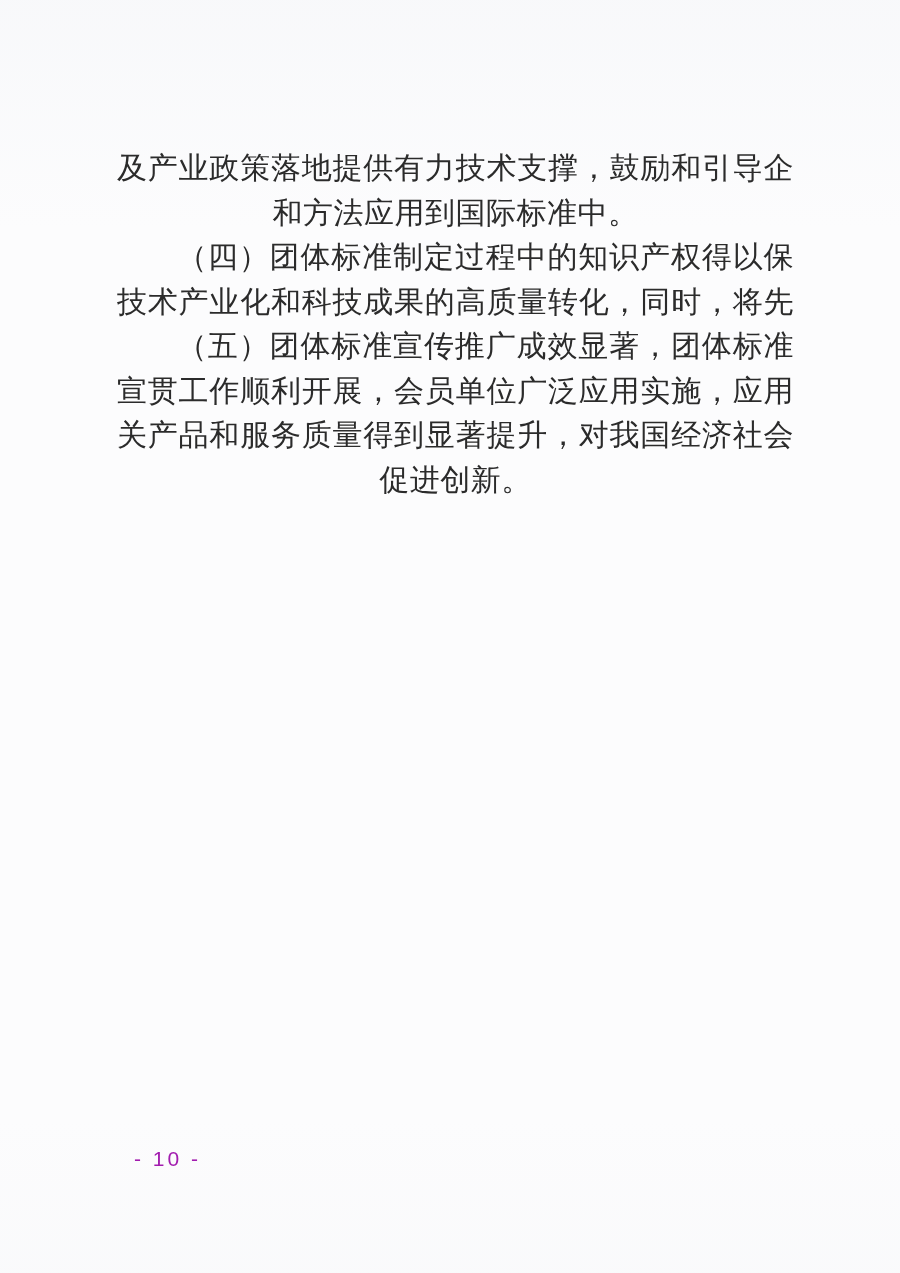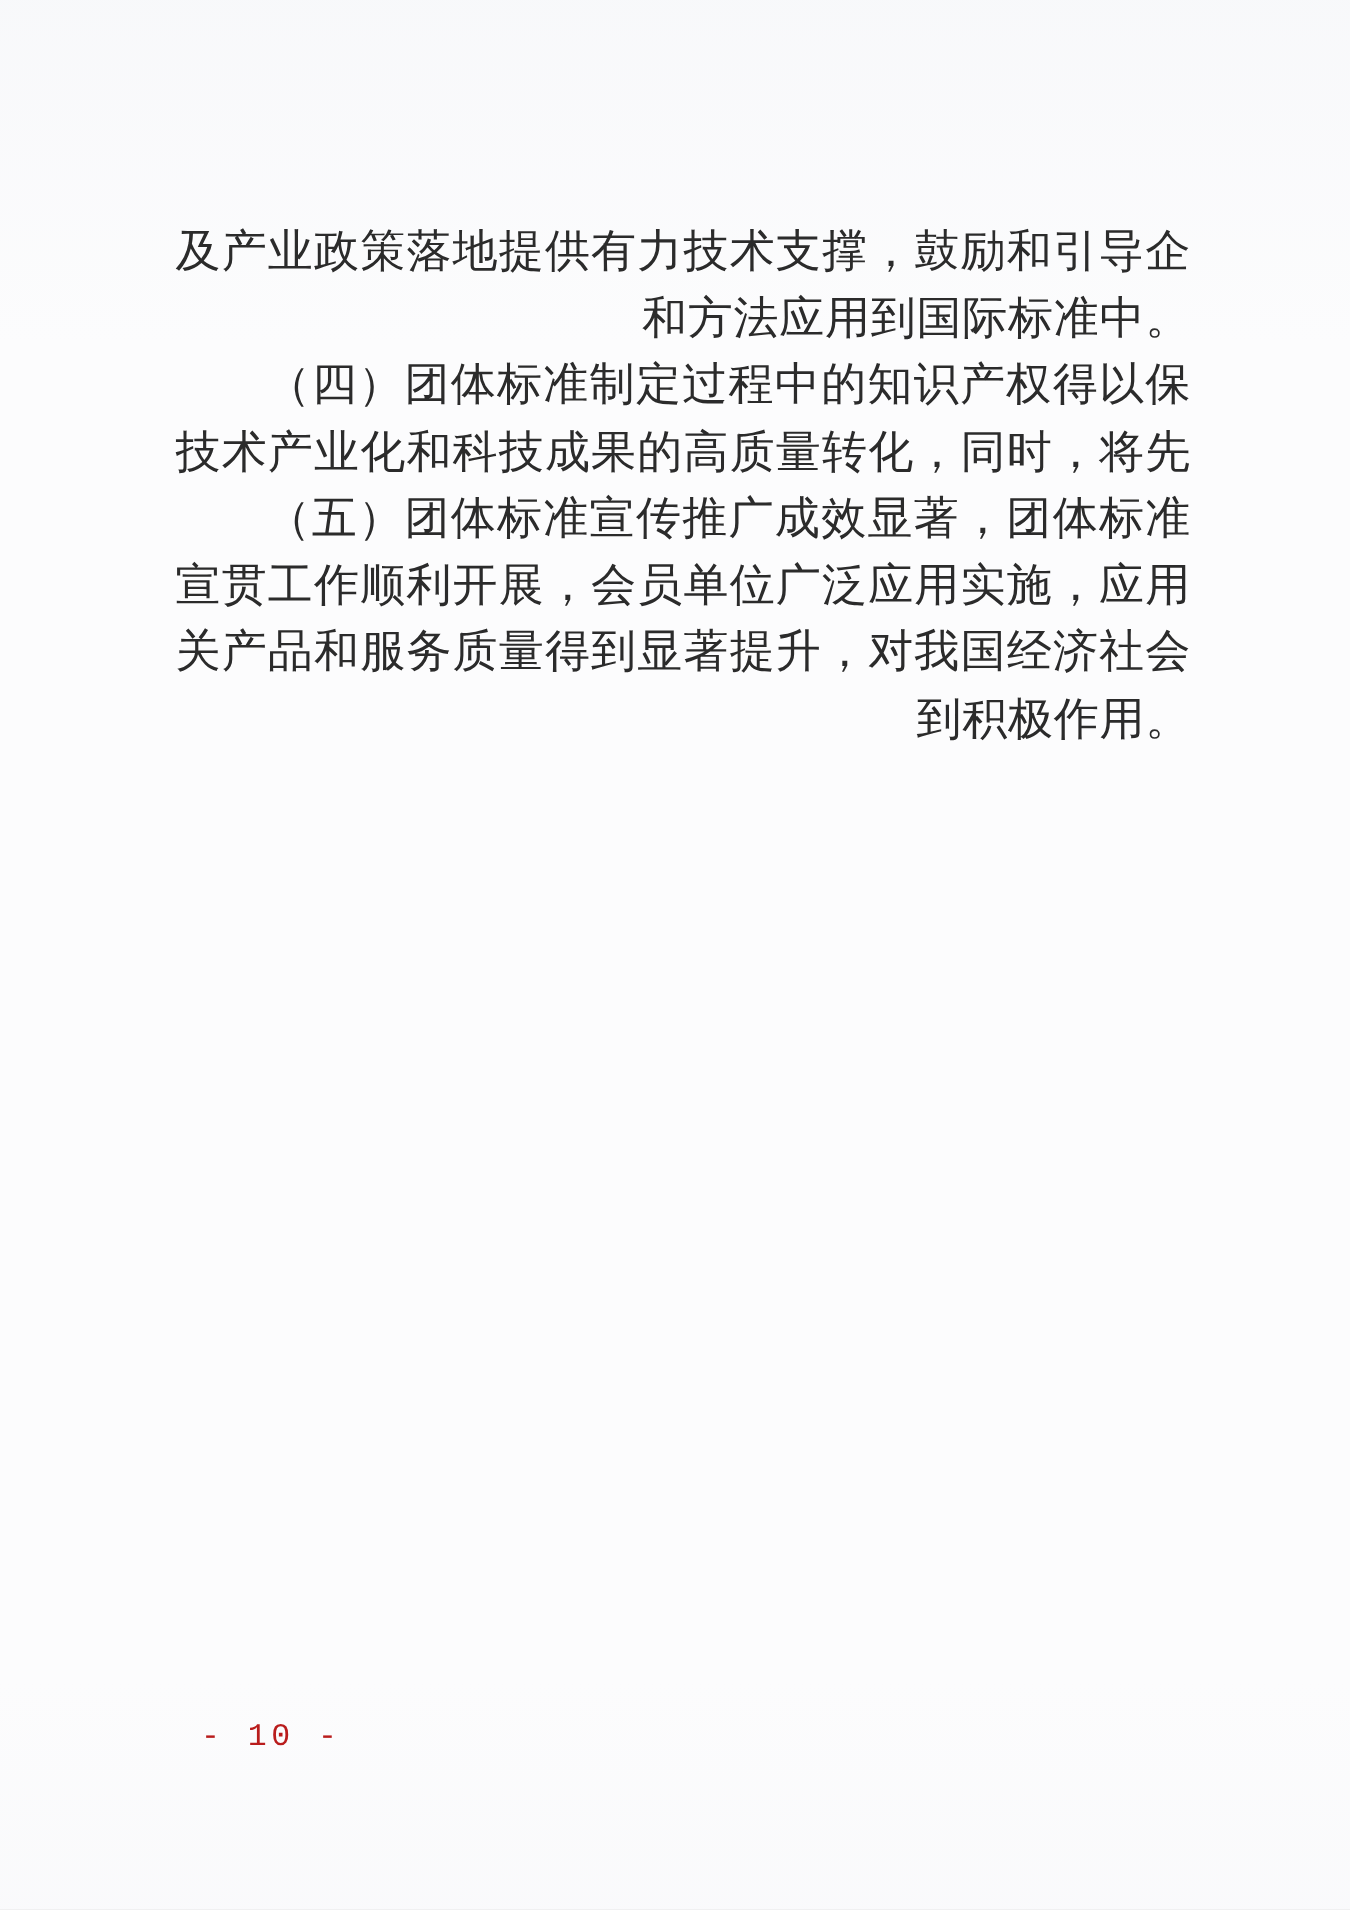--- a/index.html
+++ b/index.html
@@ -32,55 +32,55 @@
     left: 117px;
     top: 146px;
     width: 677px;
     font-size: 30px;
     line-height: 44.5px;
     letter-spacing: 0.5px;
   }
   .line {
     height: 44.5px;
     overflow: hidden;
-    text-align: right;
+    text-align: center;
   }
   .line.justify {
     text-align: justify;
     text-align-last: justify;
     text-justify: inter-ideograph;
   }
   .line.indent {
     padding-left: 60px;
   }
   .page-footer {
     position: absolute;
     left: 134px;
     top: 1147px;
     font-size: 21px;
     letter-spacing: 3px;
-    color: #b91c1c;
-    font-family: Liberation Mono, monospace;
+    color: #a21caf;
+    font-family: Liberation Sans, sans-serif;
   }
 </style>
 </head>
 <body>
 
 <div class="page">
 
   <div class="text-block">
 
     <div class="line justify">及产业政策落地提供有力技术支撑，鼓励和引导企业将先进技术</div>
     <div class="line">和方法应用到国际标准中。</div>
 
     <div class="line justify indent">（四）团体标准制定过程中的知识产权得以保护，促进创新</div>
     <div class="line justify">技术产业化和科技成果的高质量转化，同时，将先进的团体标准</div>
 
     <div class="line justify indent">（五）团体标准宣传推广成效显著，团体标准的出版和实施</div>
     <div class="line justify">宣贯工作顺利开展，会员单位广泛应用实施，应用范围拓展，相</div>
     <div class="line justify">关产品和服务质量得到显著提升，对我国经济社会高质量发展起</div>
-    <div class="line">到积极作用。</div>
+    <div class="line">促进创新。</div>
 
   </div>
 
   <div class="page-footer">- 10 -</div>
 
 </div>
 
 </body></html>

